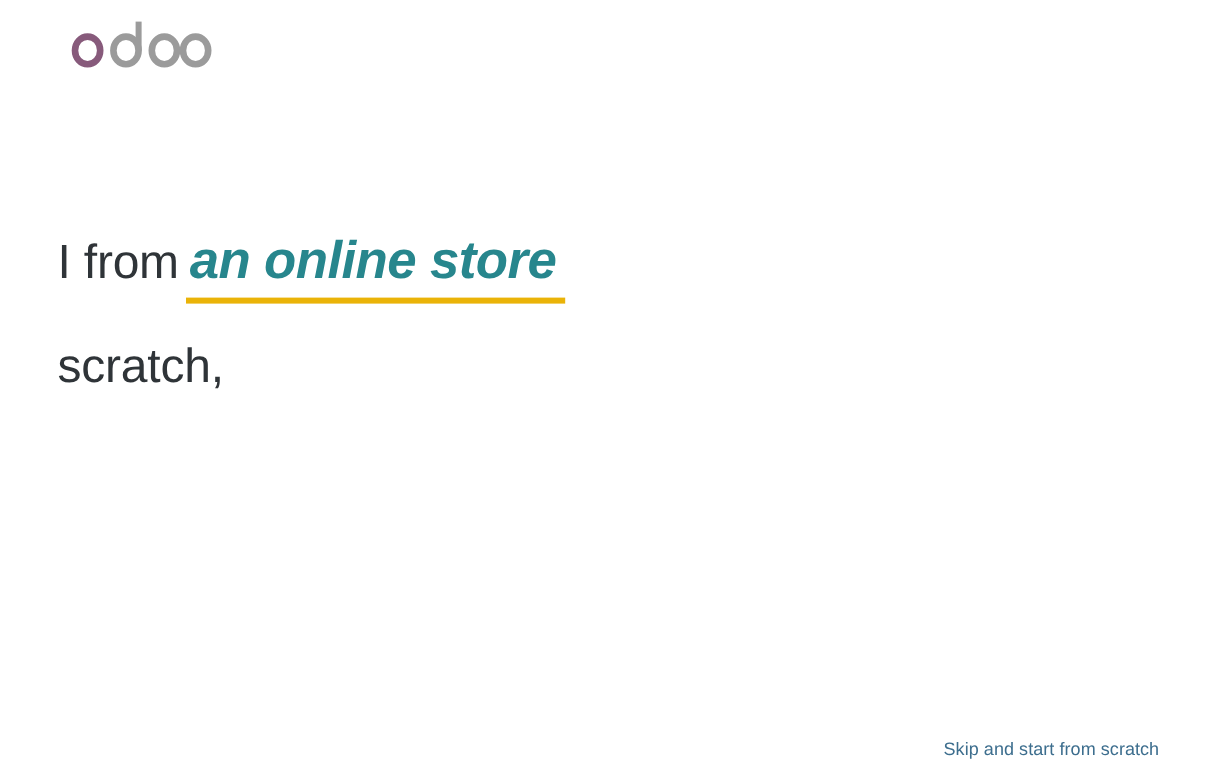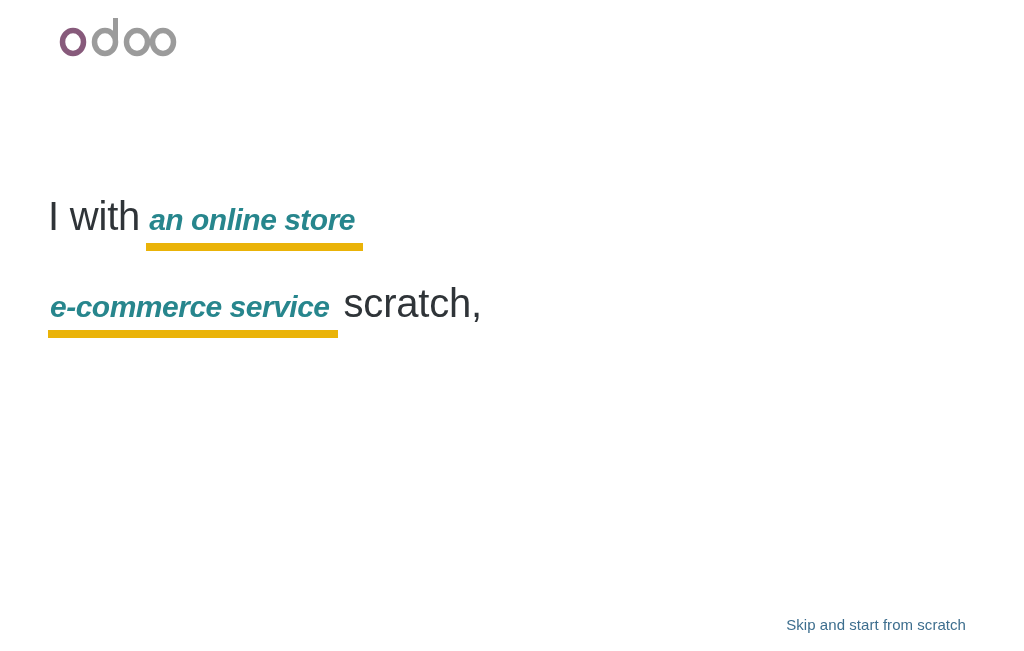--- a/index.html
+++ b/index.html
@@ -56,26 +56,26 @@
   .static-text {
     font-size: 40px;
     font-weight: 400;
     color: #2f3438;
     letter-spacing: -0.2px;
   }
 
   
   .choice-field {
     display: inline-block;
-    font-size: 30px;
+    font-size: 44px;
     font-style: italic;
     font-weight: 700;
     color: #27868d;
     letter-spacing: -0.5px;
-    border-bottom: 8px solid #eab308;
+    border-bottom: 5px solid #eab308;
     padding: 0 8px 8px 3px;
     margin: 0 6px;
     cursor: pointer;
     background: transparent;
   }
   .choice-field.is-industry {
     margin-left: 0;
     padding-left: 2px;
   }
 
@@ -134,25 +134,24 @@
 
     <ellipse cx="79" cy="30" rx="10.5" ry="11.5" fill="none" stroke="#9b9b9b" stroke-width="5.5"></ellipse>
 
     <ellipse cx="105" cy="30" rx="10.5" ry="11.5" fill="none" stroke="#9b9b9b" stroke-width="5.5"></ellipse>
   </svg>
 </div>
 
 <div class="configurator-main">
 
   <div class="sentence-line line-1">
-    <span class="static-text">I with</span>
+    <span class="static-text">I from</span>
     <span class="choice-field">an online store</span>
   </div>
 
   <div class="sentence-line line-2">
-    <span class="choice-field is-industry">e-commerce service</span>
     <span class="static-text">scratch,</span>
   </div>
 
 
 </div>
 
 <a class="skip-link" href="#">Skip and start from scratch</a>
 
 </body></html>

